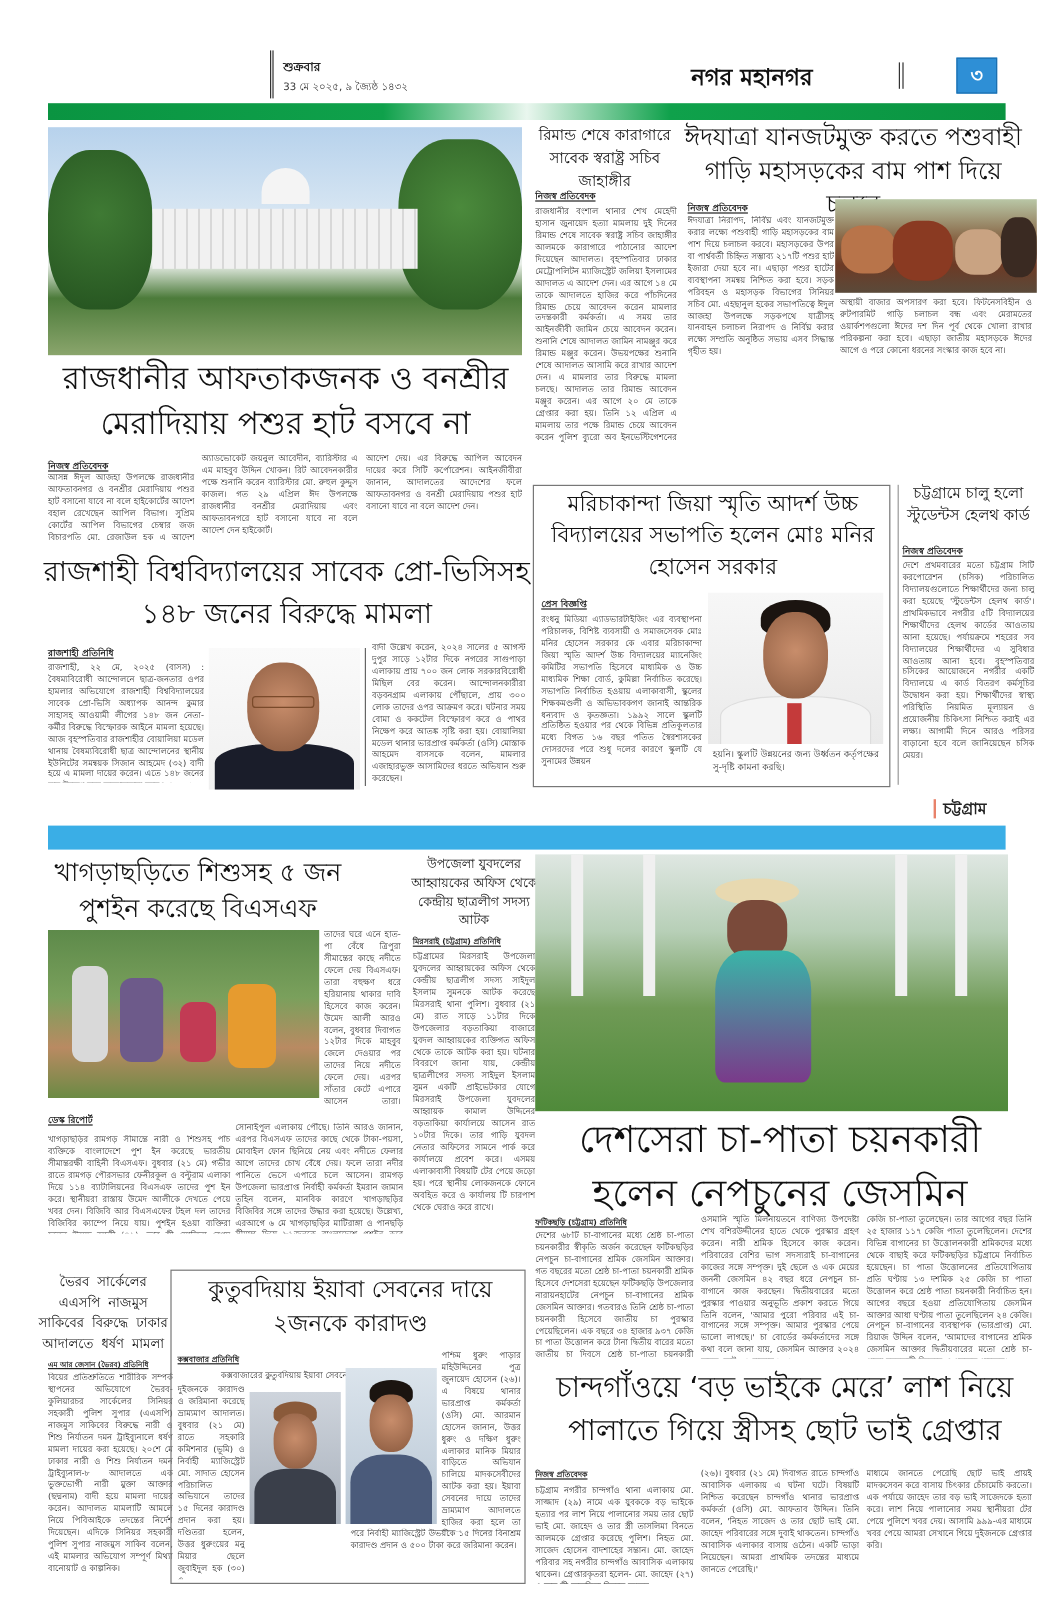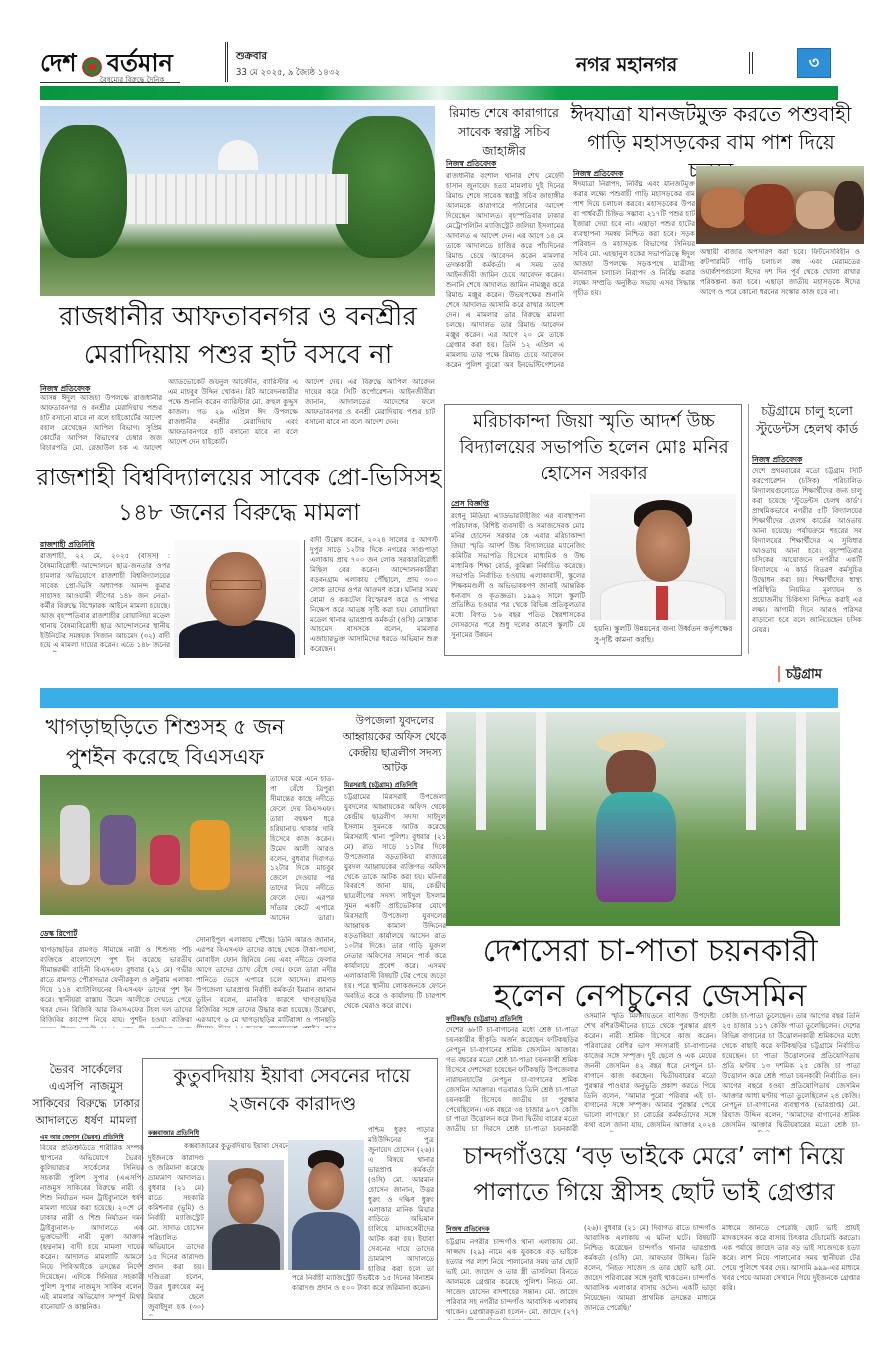--- a/index.html
+++ b/index.html
@@ -39,43 +39,36 @@
   .img-tea .trunk { position:absolute; top:0; width: 10px; height: 55%; background: #f0f0f0; }
   .img-man1 { background: linear-gradient(180deg, #ced4dc, #a8b0bb); }
   .img-man2 { background: linear-gradient(180deg, #dbe4ec, #b8c6d4); }
 
   .box-border { border: 1px solid #777; }
 </style>
 </head>
 <body>
 
 <div class="abs" style="left:40px; top:40px; width:800px; height:46px;">
-  <div class="abs" style="left:0; top:4px; width:190px; height:40px;">
-    <span class="logo-text">দেশ</span>
-    <span class="logo-circle"></span>
-    <span class="logo-text">বর্তমান</span>
-    <div class="abs" style="left:60px; top:30px; font-size:7px; color:#333; white-space:nowrap;">বৈষম্যের বিরুদ্ধে দৈনিক</div>
-    <div class="abs" style="left:0; top:38px; width:140px; height:1px; background:#333;"></div>
-  </div>
   <div class="abs" style="left:185px; top:2px; width:3px; height:40px; border-left:1px solid #333; border-right:1px solid #333;"></div>
   <div class="abs" style="left:196px; top:8px; font-size:10px; font-weight:bold; color:#222;">শুক্রবার</div>
   <div class="abs" style="left:196px; top:26px; font-size:8.5px; color:#333; white-space:nowrap;">33 মে ২০২৫, ৯ জ্যৈষ্ঠ ১৪৩২</div>
   <div class="abs" style="left:536px; top:10px; font-size:19px; font-weight:bold; color:#111; white-space:nowrap;">নগর মহানগর</div>
   <div class="abs" style="left:709px; top:12px; width:4px; height:22px; border-left:1px solid #333; border-right:1px solid #333;"></div>
   <div class="abs page-badge" style="left:757px; top:8px; width:34px; height:30px;">৩</div>
 </div>
 <div class="abs green-bar" style="left:40px; top:86px; width:798px; height:14px;"></div>
 
 <div class="abs photo img-court" style="left:40px; top:106px; width:395px; height:190px;">
   <div class="treeL"></div>
     <div class="treeR"></div>
     <div class="building"></div>
     <div class="dome"></div>
 </div>
-<div class="abs hl" style="left:38px; top:298px; width:400px; font-size:26px; line-height:1.45;">রাজধানীর আফতাবনগর ও বনশ্রীর মেরাদিয়ায় পশুর হাট বসবে না</div>
+<div class="abs hl" style="left:38px; top:298px; width:400px; font-size:26px; line-height:1.45;">রাজধানীর আফতাকজনক ও বনশ্রীর মেরাদিয়ায় পশুর হাট বসবে না</div>
 <div class="abs byline" style="left:40px; top:383px;">নিজস্ব প্রতিবেদক</div>
 <div class="abs body-text" style="left:40px; top:394px; width:122px; height:56px;">আসন্ন ঈদুল আজহা উপলক্ষে রাজধানীর আফতাবনগর ও বনশ্রীর মেরাদিয়ায় পশুর হাট বসানো যাবে না বলে হাইকোর্টের আদেশ বহাল রেখেছেন আপিল বিভাগ। সুপ্রিম কোর্টের আপিল বিভাগের চেম্বার জজ বিচারপতি মো. রেজাউল হক এ আদেশ দেন।</div>
 <div class="abs body-text" style="left:168px; top:378px; width:130px; height:72px;">অ্যাডভোকেট জয়নুল আবেদীন, ব্যারিস্টার এ এম মাহবুব উদ্দিন খোকন। রিট আবেদনকারীর পক্ষে শুনানি করেন ব্যারিস্টার মো. রুহুল কুদ্দুস কাজল। গত ২৯ এপ্রিল ঈদ উপলক্ষে রাজধানীর বনশ্রীর মেরাদিয়ায় এবং আফতাবনগরে হাট বসানো যাবে না বলে আদেশ দেন হাইকোর্ট।</div>
 <div class="abs body-text" style="left:305px; top:378px; width:130px; height:72px;">আদেশ দেয়। এর বিরুদ্ধে আপিল আবেদন দায়ের করে সিটি কর্পোরেশন। আইনজীবীরা জানান, আদালতের আদেশের ফলে আফতাবনগর ও বনশ্রী মেরাদিয়ায় পশুর হাট বসানো যাবে না বলে আদেশ দেন।</div>
 
 <div class="abs hl" style="left:444px; top:104px; width:120px; font-size:12.5px; line-height:1.5;">রিমান্ড শেষে কারাগারে সাবেক স্বরাষ্ট্র সচিব জাহাঙ্গীর</div>
 <div class="abs byline" style="left:446px; top:158px;">নিজস্ব প্রতিবেদক</div>
 <div class="abs body-text" style="left:446px; top:172px; width:118px; height:198px;">রাজধানীর বংশাল থানার শেখ মেহেদী হাসান জুনায়েদ হত্যা মামলায় দুই দিনের রিমান্ড শেষে সাবেক স্বরাষ্ট্র সচিব জাহাঙ্গীর আলমকে কারাগারে পাঠানোর আদেশ দিয়েছেন আদালত। বৃহস্পতিবার ঢাকার মেট্রোপলিটন ম্যাজিস্ট্রেট জলিয়া ইসলামের আদালত এ আদেশ দেন। এর আগে ১৪ মে তাকে আদালতে হাজির করে পাঁচদিনের রিমান্ড চেয়ে আবেদন করেন মামলার তদন্তকারী কর্মকর্তা। এ সময় তার আইনজীবী জামিন চেয়ে আবেদন করেন। শুনানি শেষে আদালত জামিন নামঞ্জুর করে রিমান্ড মঞ্জুর করেন। উভয়পক্ষের শুনানি শেষে আদালত আসামি করে রাখার আদেশ দেন। এ মামলার তার বিরুদ্ধে মামলা চলছে। আদালত তার রিমান্ড আবেদন মঞ্জুর করেন। এর আগে ২০ মে তাকে গ্রেপ্তার করা হয়। তিনি ১২ এপ্রিল এ মামলায় তার পক্ষে রিমান্ড চেয়ে আবেদন করেন পুলিশ ব্যুরো অব ইনভেস্টিগেশনের (পিবিআই) পরিদর্শক আসাদ উল্লাহ শেখ।</div>
 
 <div class="abs hl" style="left:566px; top:100px; width:290px; font-size:20px; line-height:1.4;">ঈদযাত্রা যানজটমুক্ত করতে পশুবাহী গাড়ি মহাসড়কের বাম পাশ দিয়ে চলবে</div>

